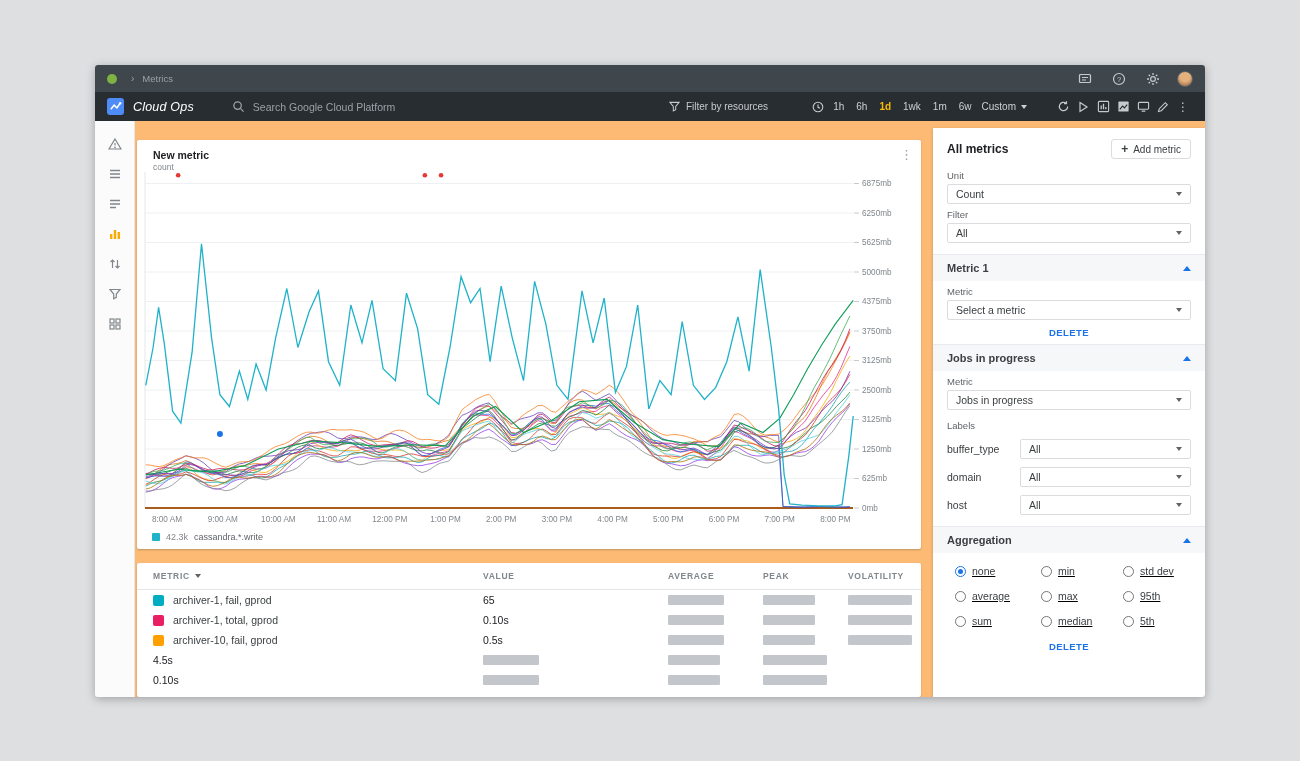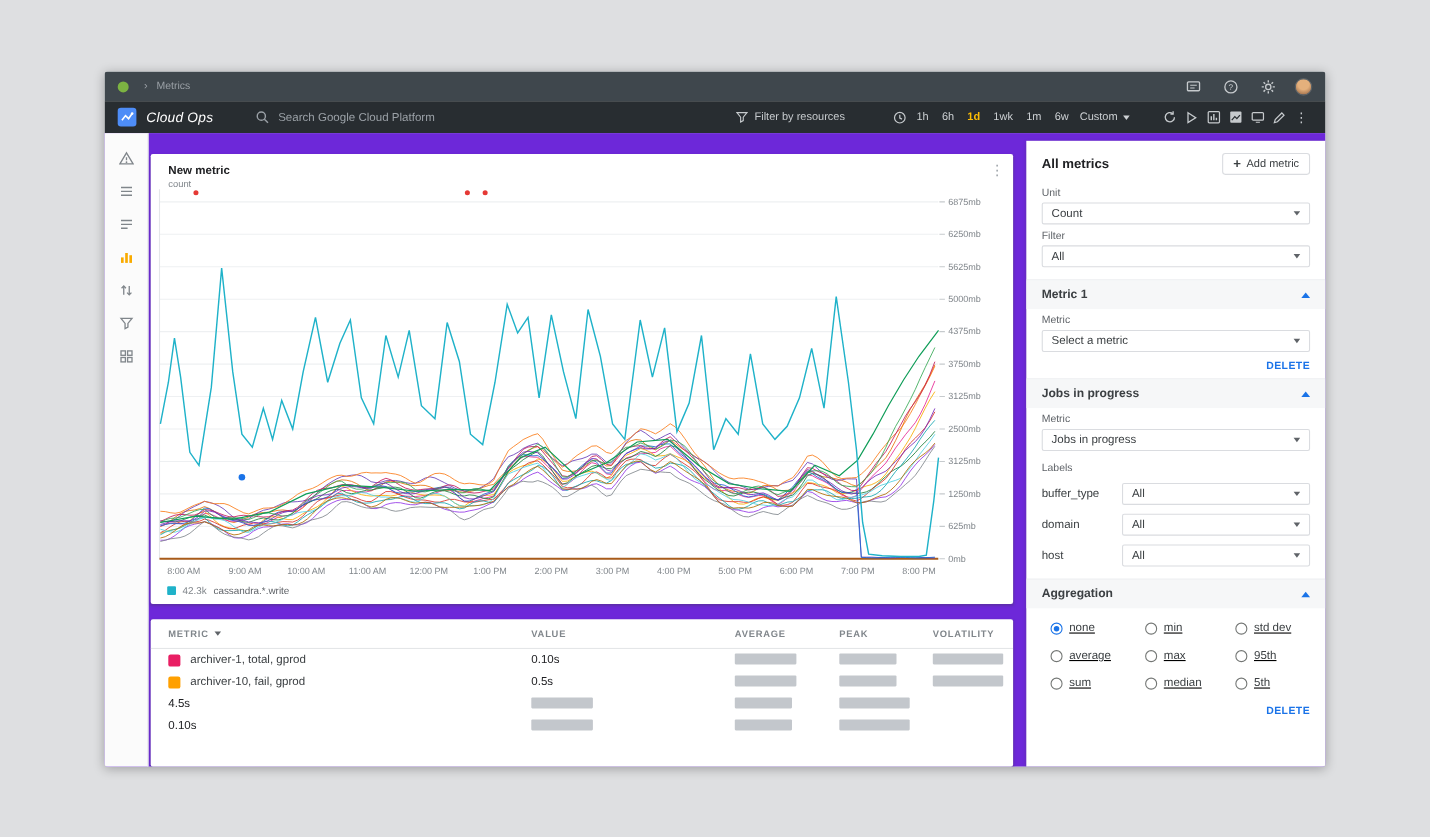--- a/index.html
+++ b/index.html
@@ -23,21 +23,21 @@
   .bar2-right { margin-left:auto; display:flex; align-items:center; }
   .filterby { display:flex; align-items:center; gap:6px; color:#c6cacd; font-size:10px; margin-right:42px; }
   .ranges { display:flex; align-items:center; gap:12px; margin:0 10px 0 8px; }
   .range { color:#cdd1d4; font-size:10px; cursor:pointer; }
   .range.active { color:#fbbc04; font-weight:bold; }
   .custom { display:flex; align-items:center; gap:5px; color:#cdd1d4; font-size:10px; margin-right:26px; cursor:pointer; }
   .ibtn { display:flex; align-items:center; justify-content:center; width:20px; height:20px; cursor:pointer; }
   .kebab { color:#c6cacd; font-size:12px; }
 
   
-  .content { position:absolute; top:56px; left:0; right:0; bottom:0; background:#6d28d9; }
+  .content { position:absolute; top:56px; left:0; right:0; bottom:0; background:#fdba74; }
   .sidebar { position:absolute; left:0; top:0; bottom:0; width:40px; background:#fbfbfb; border-right:1px solid #e4e6e8; display:flex; flex-direction:column; align-items:center; padding-top:8px; }
   .sideitem { width:40px; height:30px; display:flex; align-items:center; justify-content:center; cursor:pointer; }
 
   .card { position:absolute; background:#fff; border-radius:2px; box-shadow:0 1px 2px rgba(60,64,67,.3); }
   .chart-card { left:42px; top:19px; width:784px; height:409px; }
   .chart-title { position:absolute; left:16px; top:9px; font-size:10.5px; color:#202124; font-weight:bold; }
   .chart-sub { position:absolute; left:16px; top:22px; font-size:8.5px; color:#80868b; }
   .card-kebab { position:absolute; right:8px; top:8px; color:#9aa0a6; font-size:13px; cursor:pointer; line-height:1; }
   .chart-svg { position:absolute; left:6px; top:28px; }
   .legend { position:absolute; left:15px; bottom:7px; display:flex; align-items:center; gap:6px; }
@@ -63,21 +63,21 @@
   .panel-title { font-size:12px; font-weight:bold; color:#202124; }
   .add-btn { display:flex; align-items:center; gap:5px; border:1px solid #dadce0; border-radius:3px; padding:3px 9px; font-size:10px; color:#3c4043; cursor:pointer; background:#fff; }
   .add-btn .plus { font-size:12px; font-weight:bold; line-height:1; }
   .flabel { font-size:9.5px; color:#5f6368; margin:5px 14px 3px; }
   .select { margin:0 14px; height:20px; border:1px solid #dadce0; border-radius:2px; display:flex; align-items:center; justify-content:space-between; padding:0 8px; font-size:10.5px; color:#3c4043; cursor:pointer; background:#fff; }
   .caret { width:0; height:0; border-left:3.5px solid transparent; border-right:3.5px solid transparent; border-top:4.5px solid #5f6368; }
   .divider { height:1px; background:#e8eaed; margin-top:11px; }
   .sect { display:flex; justify-content:space-between; align-items:center; padding:7px 14px; background:#f6f7f8; cursor:pointer; }
   .sect .st { font-size:11px; color:#3c4043; font-weight:bold; }
   .chevup { width:0; height:0; border-left:4px solid transparent; border-right:4px solid transparent; border-bottom:5px solid #1a73e8; }
-  .delete { text-align:right; padding:7px 14px 2px; font-size:9.5px; font-weight:bold; color:#1a73e8; letter-spacing:.4px; cursor:pointer; }
+  .delete { text-align:center; padding:7px 14px 2px; font-size:9.5px; font-weight:bold; color:#1a73e8; letter-spacing:.4px; cursor:pointer; }
   .label-row { display:flex; align-items:center; margin:8px 14px 0; }
   .label-row .ln { width:73px; font-size:10.5px; color:#3c4043; flex:none; }
   .label-row .select { flex:1; margin:0; }
   .agg-grid { display:grid; grid-template-columns:86px 82px 1fr; row-gap:13px; padding:12px 0 0 22px;text-decoration:underline; }
   .radio-item { display:flex; align-items:center; gap:6px; cursor:pointer; }
   .radio { width:11px; height:11px; border-radius:50%; border:1.5px solid #747775; flex:none; position:relative; }
   .radio.sel { border-color:#1a73e8; }
   .radio.sel::after { content:""; position:absolute; left:2px; top:2px; width:5px; height:5px; border-radius:50%; background:#1a73e8; }
   .radio-item .rl { font-size:10.5px; color:#3c4043; }
 </style>
@@ -358,20 +358,30 @@
             <span class="sortcaret"></span>
           </div>
         <div class="th">VALUE</div>
         <div class="th">AVERAGE</div>
         <div class="th">PEAK</div>
         <div class="th">VOLATILITY</div>
       </div>
       <div>
           <div class="trow">
             <div class="name">
+              <span class="swatch" style="background:#00acc1"></span>
+              <span>archiver-1, fail, gprod</span>
+            </div>
+            <div class="val">65</div>
+            <div><span class="gbar w56"></span></div>
+            <div><span class="gbar w52"></span></div>
+            <div><span class="gbar w64"></span></div>
+          </div>
+          <div class="trow">
+            <div class="name">
               <span class="swatch" style="background:#e91e63"></span>
               <span>archiver-1, total, gprod</span>
             </div>
             <div class="val">0.10s</div>
             <div><span class="gbar w56"></span></div>
             <div><span class="gbar w52"></span></div>
             <div><span class="gbar w64"></span></div>
           </div>
           <div class="trow">
             <div class="name">

